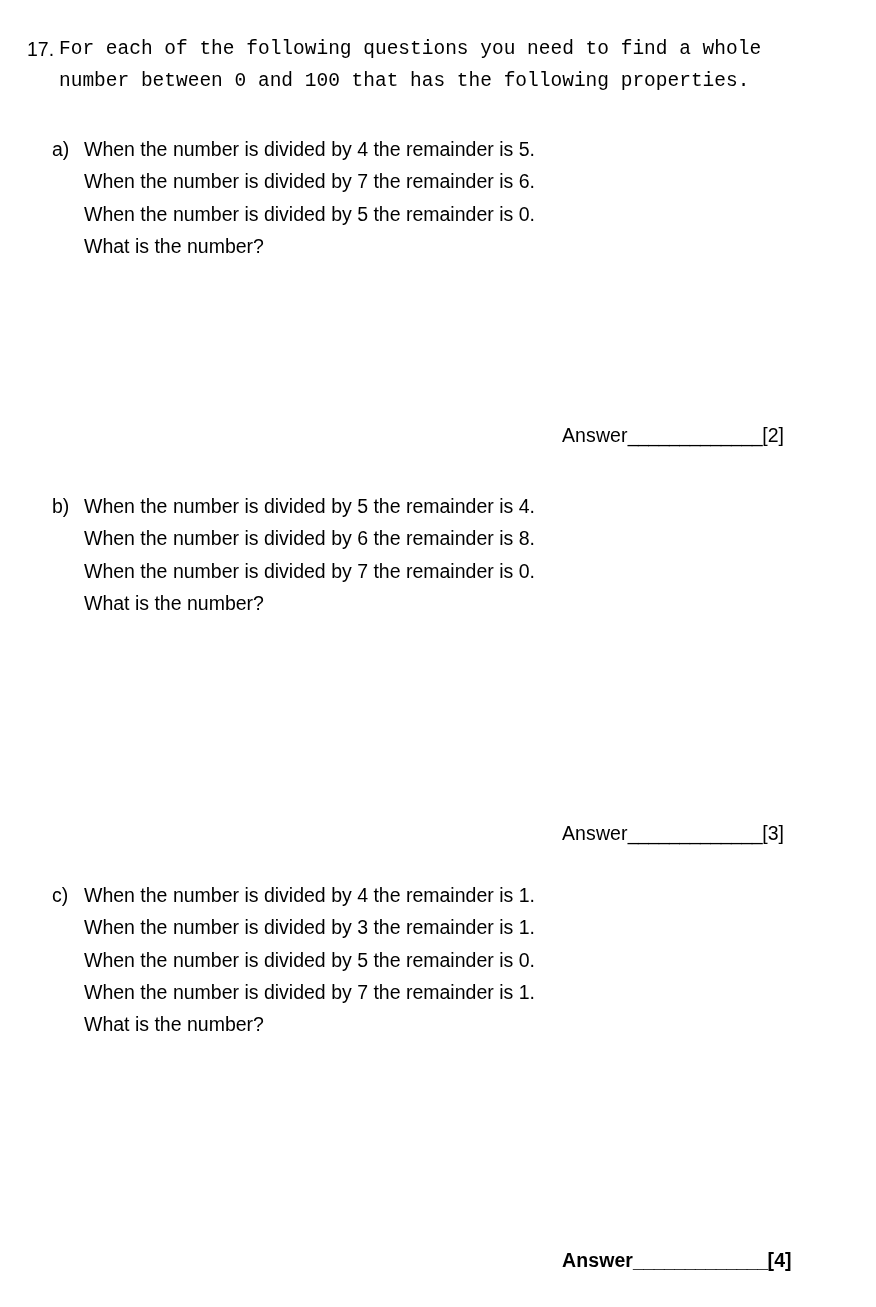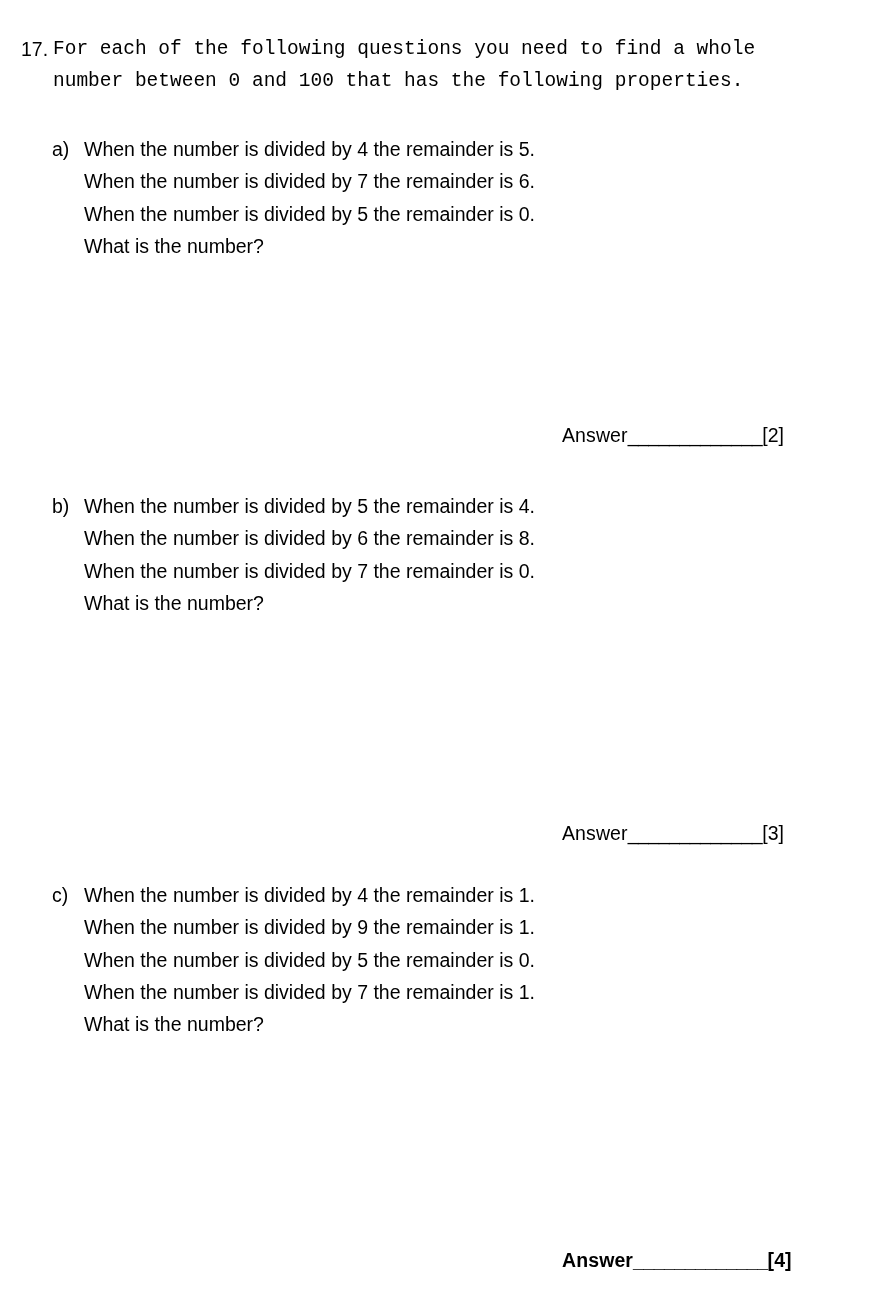--- a/index.html
+++ b/index.html
@@ -18,21 +18,21 @@
   .page {
     position: relative;
     width: 876px;
     height: 1307px;
     overflow: hidden;
   }
 
   
   .q-header {
     position: absolute;
-    left: 21px;
+    left: 27px;
     top: 33px;
     width: 800px;
     font-size: 19.5px;
     line-height: 32px;
   }
   .q-header-row {
     display: flex;
     align-items: flex-start;
   }
   .q-number {
@@ -127,21 +127,21 @@
   </div>
 
   <div class="answer-row" id="answer-b">
     <span class="answer-label">Answer</span><span class="answer-rule">_____________</span><span class="answer-marks">[3]</span>
   </div>
 
   <div class="part" id="part-c">
     <span class="part-label">c)</span>
     <div class="part-lines">
       <div class="part-line">When the number is divided by 4 the remainder is 1.</div>
-      <div class="part-line">When the number is divided by 9 the remainder is 1.</div>
+      <div class="part-line">When the number is divided by 3 the remainder is 1.</div>
       <div class="part-line">When the number is divided by 5 the remainder is 0.</div>
       <div class="part-line">When the number is divided by 7 the remainder is 1.</div>
       <div class="part-line">What is the number?</div>
     </div>
   </div>
 
   <div class="answer-row" id="answer-c">
     <span class="answer-label">Answer</span><span class="answer-rule">_____________</span><span class="answer-marks">[4]</span>
   </div>
 

